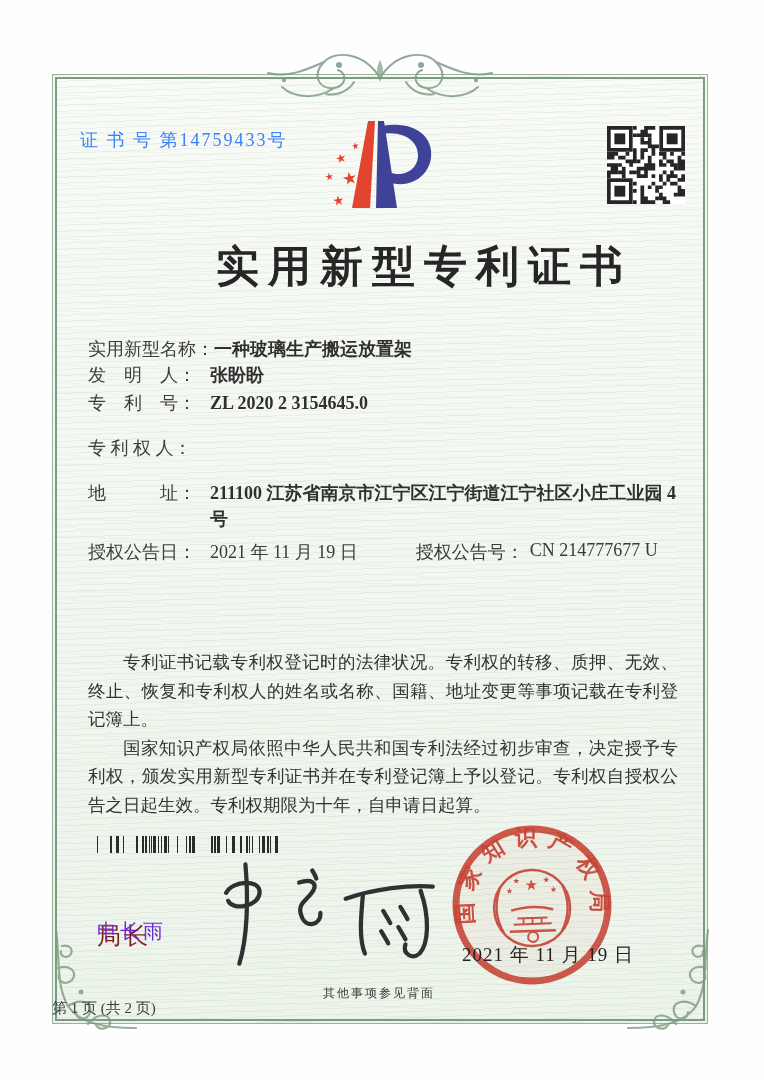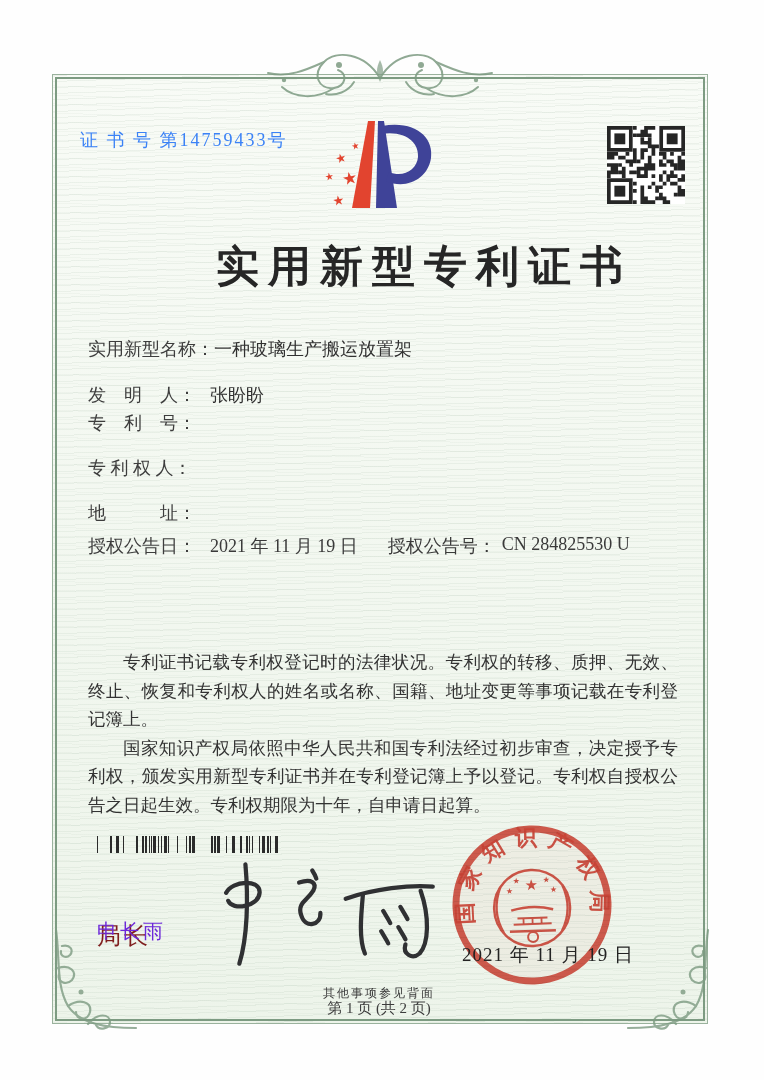--- a/index.html
+++ b/index.html
@@ -19,33 +19,33 @@
   }
   .frame-inner{position:absolute;inset:2px;border:2px solid #7d9b82;}
   .cert-no{position:absolute;left:80px;top:128px;font-size:18px;letter-spacing:2px;color:#3b82f6;}
   .title{
     position:absolute;left:52px;top:238px;width:744px;text-align:center;
     font-size:43px;font-weight:bold;letter-spacing:9px;color:#262626;
   }
   .fields{position:absolute;left:88px;top:336px;width:606px;font-size:18px;}
   .frow{display:flex;align-items:flex-start;line-height:26px;}
   .flabel{flex:0 0 122px;white-space:pre;color:#3d3d3d;}
-  .fvalue{max-width:478px;color:#303030;}
-  .mb1{margin-bottom:20px}.mb2{margin-bottom:2px}.mb3{margin-bottom:19px}
+  .fvalue{max-width:478px;color:#303030;font-weight:bold;}
+  .mb1{}.mb2{margin-bottom:2px}.mb3{margin-bottom:19px}
   .grant-row{margin-top:8px;display:flex;}
-  .grant-right{margin-left:30px;display:flex;}
+  .grant-right{margin-left:58px;display:flex;}
   .paras{position:absolute;left:88px;top:648px;width:590px;font-size:17.5px;line-height:28.5px;text-align:justify;color:#333;}
   .paras p{margin:0;text-indent:2em;}
   .barcode{position:absolute;left:97px;top:836px;}
   .comm-title{position:absolute;left:97px;top:920px;font-size:24px;letter-spacing:3px;color:#7f1d1d;}
   .comm-name{position:absolute;left:97px;top:918px;font-size:20px;letter-spacing:3px;color:#6d28d9;font-family:Liberation Serif, serif;}
   .signature{position:absolute;left:212px;top:858px;}
   .seal{position:absolute;left:447px;top:820px;mix-blend-mode:multiply;transform:rotate(-2deg);}
   .seal-date{position:absolute;left:462px;top:942px;font-size:19px;color:#232323;letter-spacing:1px;}
-  .page-number{position:absolute;left:52px;top:999px;width:654px;text-align:center;font-size:15px;color:#3c3c3c;}
+  .page-number{position:absolute;left:52px;top:999px;width:654px;text-align:left;font-size:15px;color:#3c3c3c;}
   .back-note{position:absolute;left:52px;top:985px;width:654px;text-align:center;font-size:12px;color:#3a3a3a;letter-spacing:2px;}
   .logo{position:absolute;left:318px;top:118px;}
   .qr{position:absolute;left:607px;top:126px;}
   .orn-top{position:absolute;left:262px;top:44px;}
   .orn-bl{position:absolute;left:46px;top:928px;}
   .orn-br{position:absolute;left:626px;top:928px;transform:scaleX(-1);}
 </style>
 </head>
 <body>
 
@@ -125,33 +125,35 @@
   <div class="frow mb1">
     <span class="flabel">实用新型名称：</span>
     <span class="fvalue">一种玻璃生产搬运放置架</span>
   </div>
   <div class="frow mb2">
     <span class="flabel">发　明　人：</span>
     <span class="fvalue">张盼盼</span>
   </div>
   <div class="frow mb3">
     <span class="flabel">专　利　号：</span>
+    <span class="fvalue">ZL 2020 2 3154645.0</span>
   </div>
   <div class="frow mb3">
     <span class="flabel">专 利 权 人：</span>
   </div>
   <div class="frow">
     <span class="flabel">地　　　址：</span>
+    <span class="fvalue">211100 江苏省南京市江宁区江宁街道江宁社区小庄工业园 4 号</span>
   </div>
   <div class="grant-row">
     <span class="flabel">授权公告日：</span>
     <span>2021 年 11 月 19 日</span>
     <span class="grant-right">
       <span style="margin-right:6px;">授权公告号：</span>
-      <span>CN 284825530 U</span>
+      <span>CN 214777677 U</span>
     </span>
   </div>
 </div>
 
 <div class="paras">
   <p>专利证书记载专利权登记时的法律状况。专利权的转移、质押、无效、终止、恢复和专利权人的姓名或名称、国籍、地址变更等事项记载在专利登记簿上。</p>
   <p>国家知识产权局依照中华人民共和国专利法经过初步审查，决定授予专利权，颁发实用新型专利证书并在专利登记簿上予以登记。专利权自授权公告之日起生效。专利权期限为十年，自申请日起算。</p>
 </div>
 
 <svg class="barcode" width="193" height="17" viewBox="0 0 193 17">

